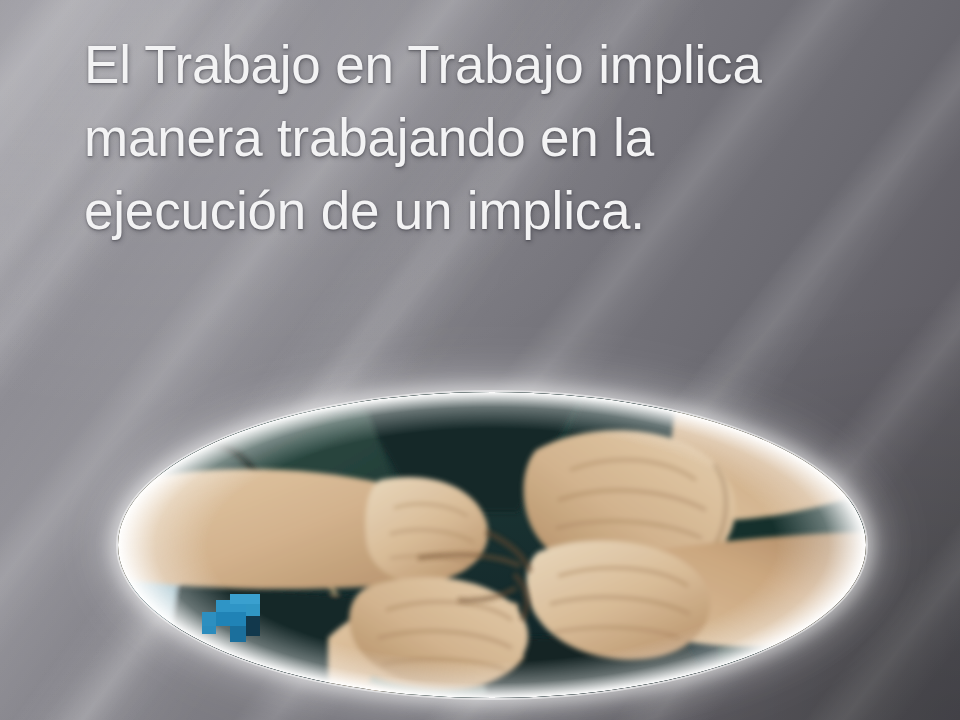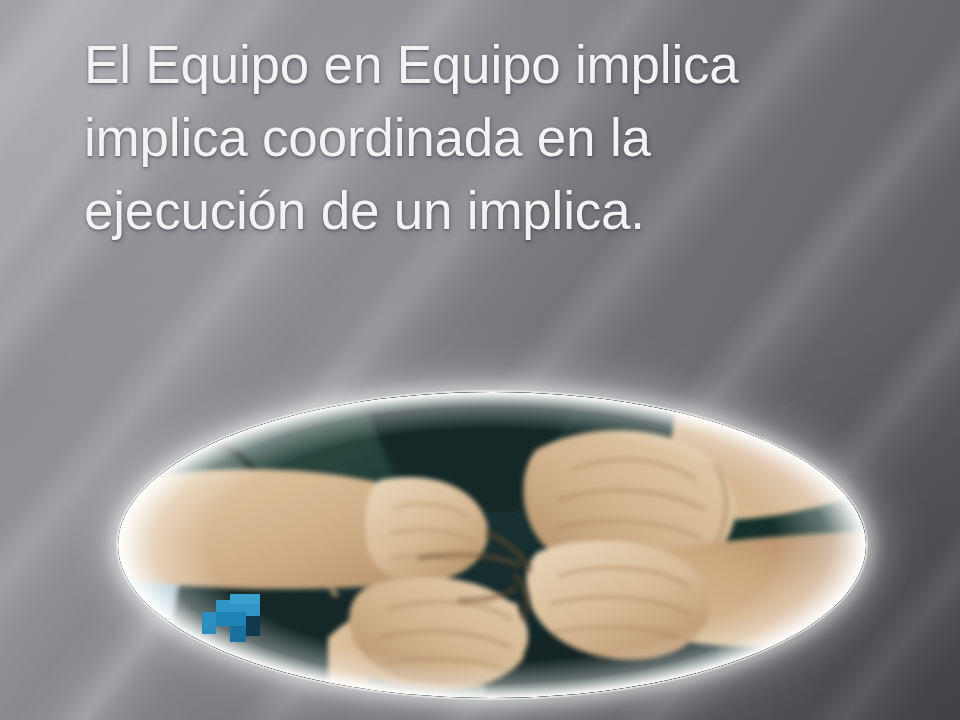--- a/index.html
+++ b/index.html
@@ -165,22 +165,22 @@
 <body>
 
 <div id="slide">
 
   <div class="streaks-a"></div>
   <div class="streaks-b"></div>
   <div class="streaks-c"></div>
   <div class="vignette"></div>
 
   <div id="title-block">
-    <div class="title-line">El Equipo en Equipo implica</div>
-    <div class="title-line">implica coordinada en la</div>
+    <div class="title-line">El Trabajo en Trabajo implica</div>
+    <div class="title-line">manera trabajando en la</div>
     <div class="title-line">ejecución de un implica.</div>
   </div>
 
   <div id="photo-frame">
     <div id="photo-oval">
 
       <svg class="photo-svg" viewBox="0 0 748 306" preserveAspectRatio="xMidYMid slice">
         <defs>
           <linearGradient id="skinA" x1="0" y1="0" x2="1" y2="1">
             <stop offset="0%" stop-color="#ecd3b0"></stop>

